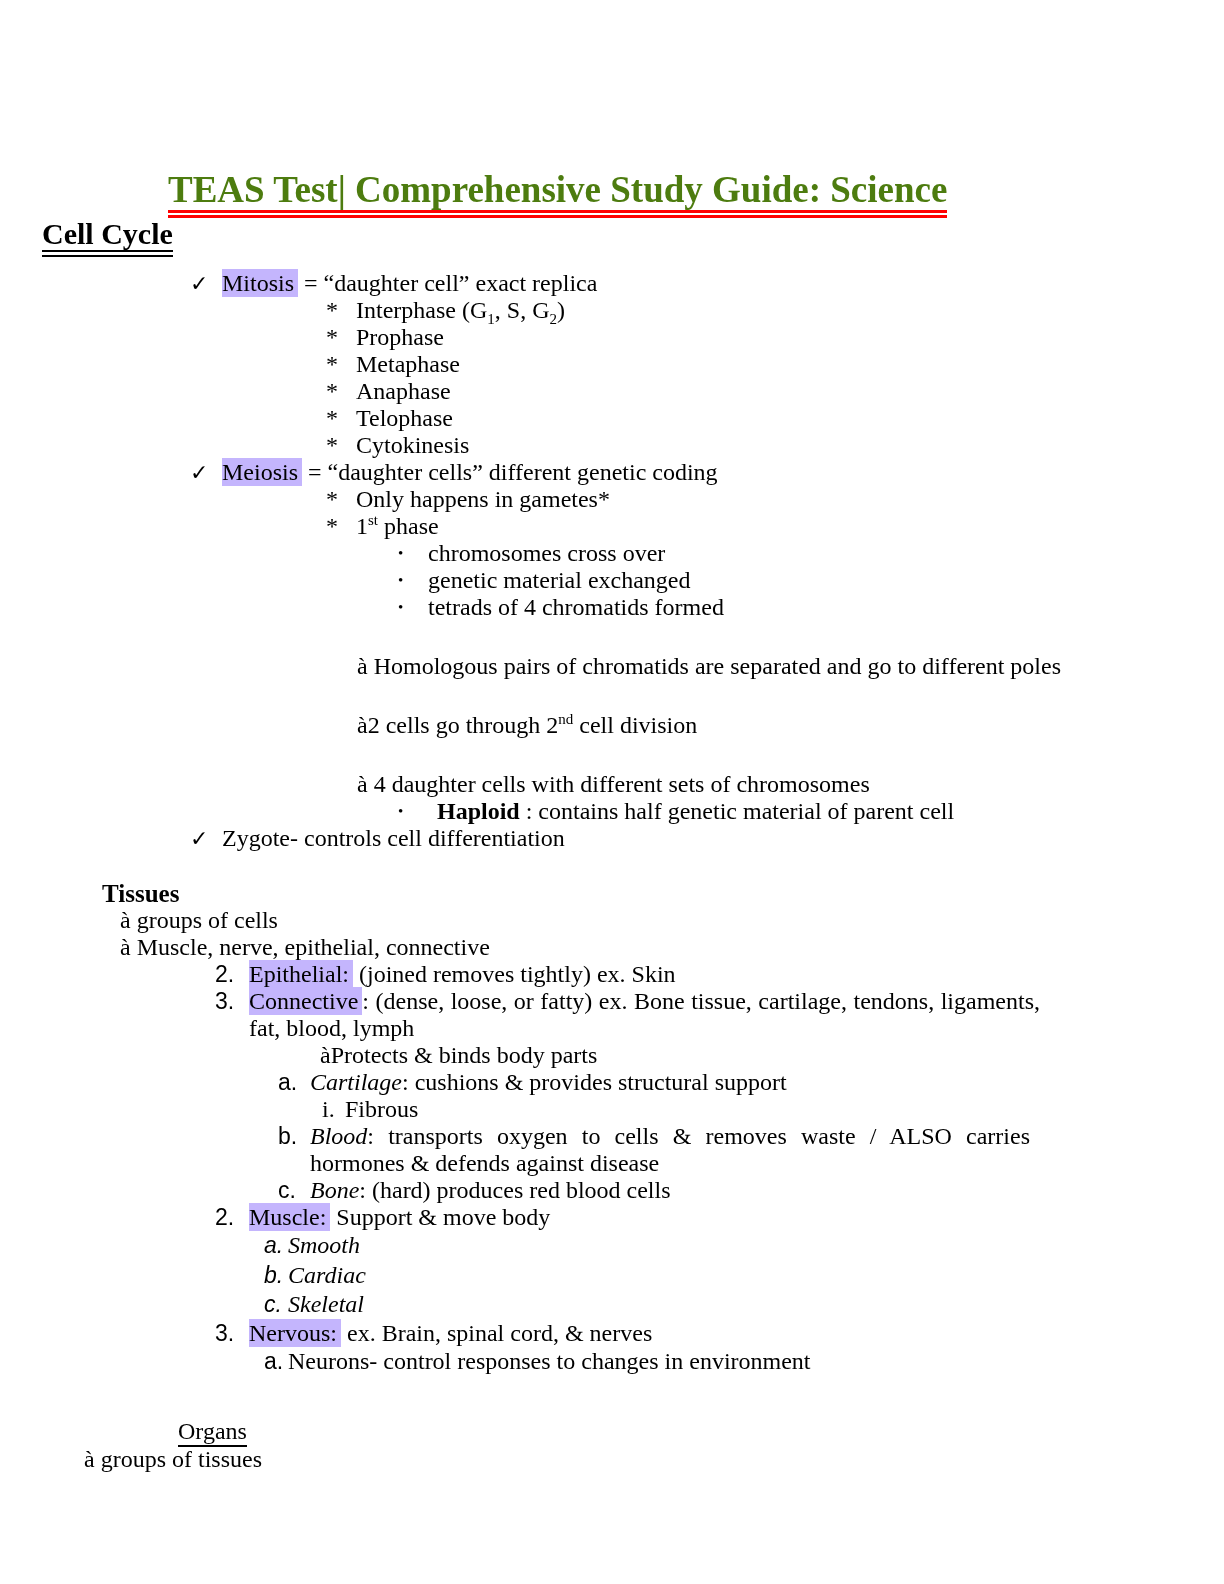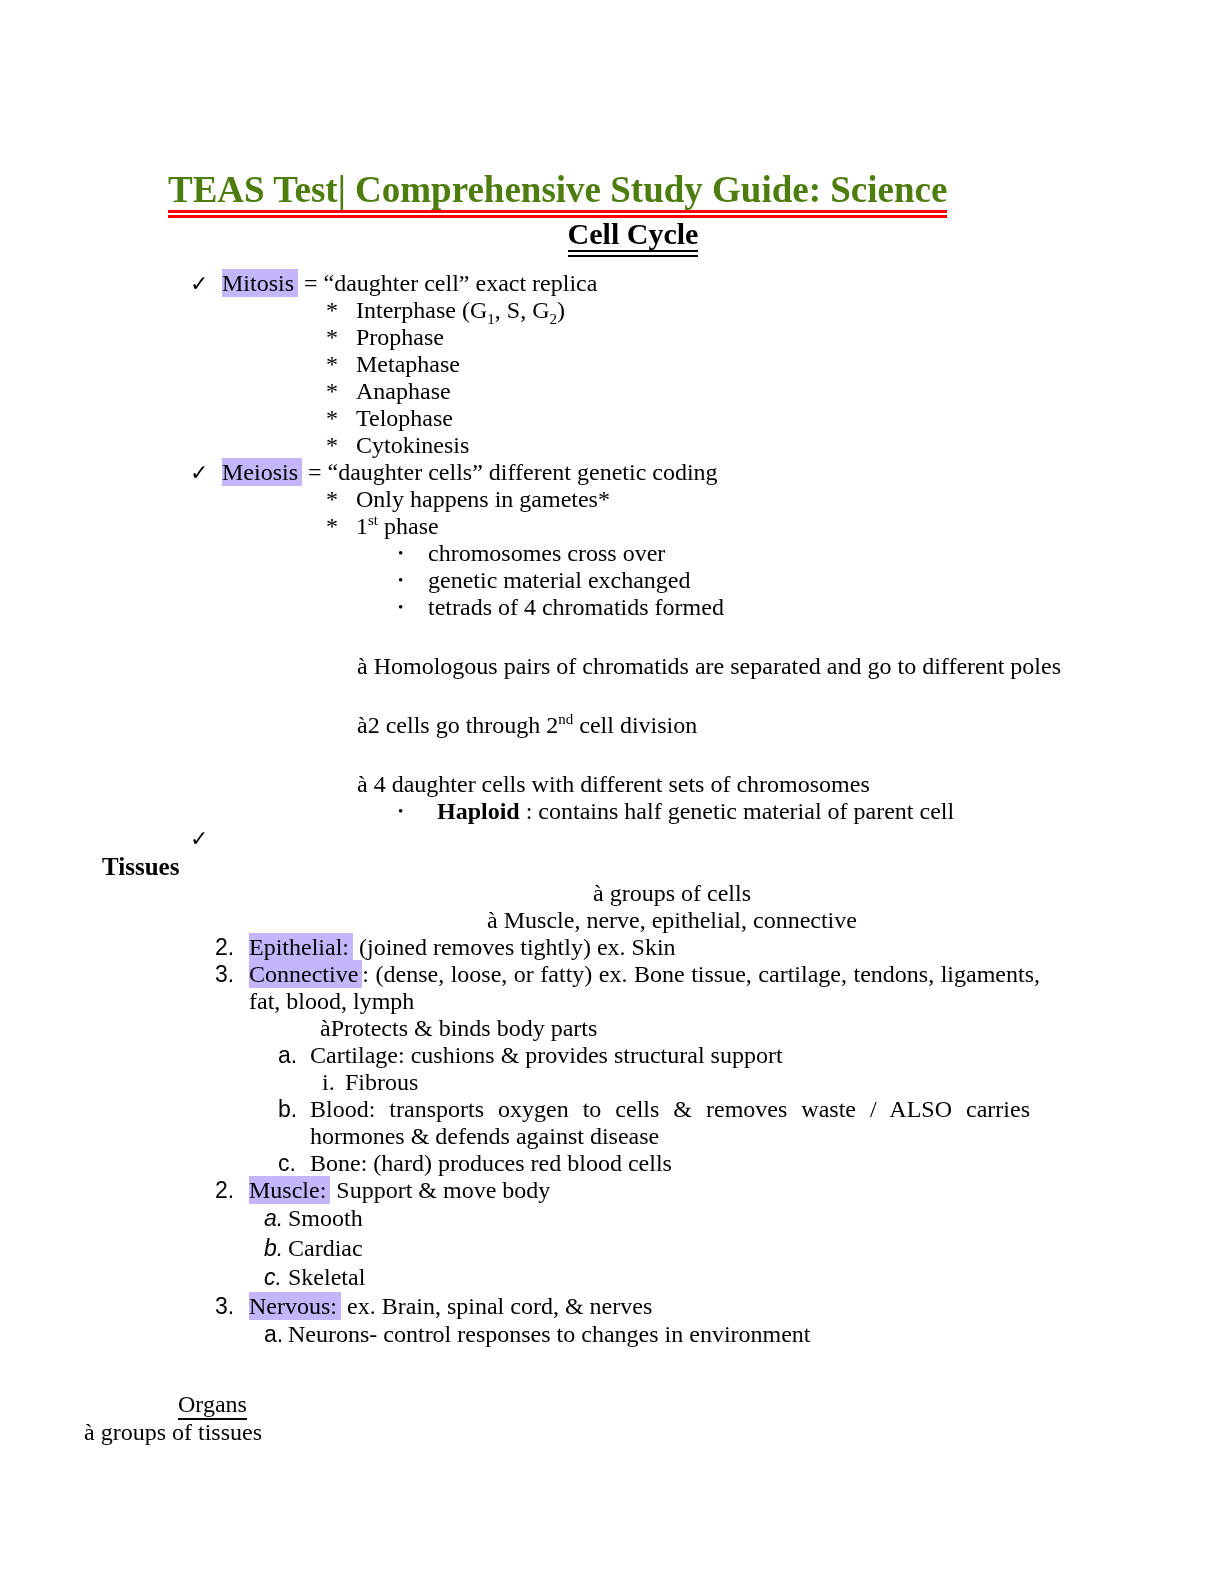--- a/index.html
+++ b/index.html
@@ -13,44 +13,44 @@
     overflow:hidden;
   }
   .doc-title {
     margin:168px 0 0 168px;
     font-size:37px; font-weight:bold; color:#4d7c0f;
     line-height:43px;
   }
   .doc-title .ul2 { border-bottom:8px double #ff0000; padding-bottom:0px; }
   .doc-subtitle {
     margin:6px 0 0 0; padding-left:42px;
-    text-align:center; font-weight:bold; font-size:30px; line-height:34px;
+    font-weight:bold; font-size:30px; line-height:34px;
   }
   .doc-subtitle .ul2 { border-bottom:7px double #000; }
   .sec-head {
     font-weight:bold; font-size:25px; line-height:27px;
     padding-left:102px;
   }
   .line { position:relative; line-height:27px; }
   .mk { position:absolute; top:0; }
   .t-check  { padding-left:222px; } .t-check  > .mk { left:190px; font-family:"DejaVu Sans",sans-serif; font-size:22px; }
   .t-star   { padding-left:356px; } .t-star   > .mk { left:326px; }
   .t-dot    { padding-left:428px; } .t-dot    > .mk { left:398px; font-size:15px; line-height:27px; }
   .t-hap    { padding-left:437px; } .t-hap    > .mk { left:398px; font-size:15px; line-height:27px; }
   .t-arrowM { padding-left:357px;margin-top:32px; }
-  .t-arrowT { padding-left:120px;text-align:center; }
+  .t-arrowT { padding-left:120px; }
   .t-num    { padding-left:249px; } .t-num    > .mk { left:215px; font-family:"Liberation Sans",sans-serif; font-size:23px; }
   .t-letter { padding-left:310px; } .t-letter > .mk { left:278px; font-family:"Liberation Sans",sans-serif; font-size:23px; }
   .t-roman  { padding-left:345px; } .t-roman  > .mk { left:322px; }
   .t-arrowP { padding-left:320px; }
   .t-letterM { padding-left:288px; line-height:29.5px; }
   .t-letterM > .mk { left:264px; font-family:"Liberation Sans",sans-serif; font-size:23px; }
   .mk-it { font-style:italic; }
   .hl { background:#c4b5fd; padding:1px 4px 1px 0; }
-  .it { }
+  .it { font-style:italic; }
   .b  { font-weight:bold; }
   .just-conn { text-align:justify; width:791px; }
   .just-blood { text-align:justify; width:720px; }
   sub, sup { font-size:15px; line-height:0; }
   sup { vertical-align:super; }
   sub { vertical-align:sub; }
   .mt-list { margin-top:19px; }
   .mt-tissues { margin-top:28px; }
   .mt-organs { margin-top:40px; }
   .organs-h { padding-left:178px; line-height:30px; }
@@ -135,20 +135,21 @@
     <span>à 4 daughter cells with different sets of chromosomes</span>
   </div>
 
   <div class="line t-hap">
     <span class="mk">•</span>
     <span class="b">Haploid</span><span> : contains half genetic material of parent cell</span>
   </div>
 
   <div class="line t-check">
     <span class="mk">✓</span>
+    <span>Zygote- controls cell differentiation</span>
   </div>
 
   <div class="sec-head mt-tissues">Tissues</div>
 
   <div class="line t-arrowT">
     <span>à groups of cells</span>
   </div>
   <div class="line t-arrowT">
     <span>à Muscle, nerve, epithelial, connective</span>
   </div>

